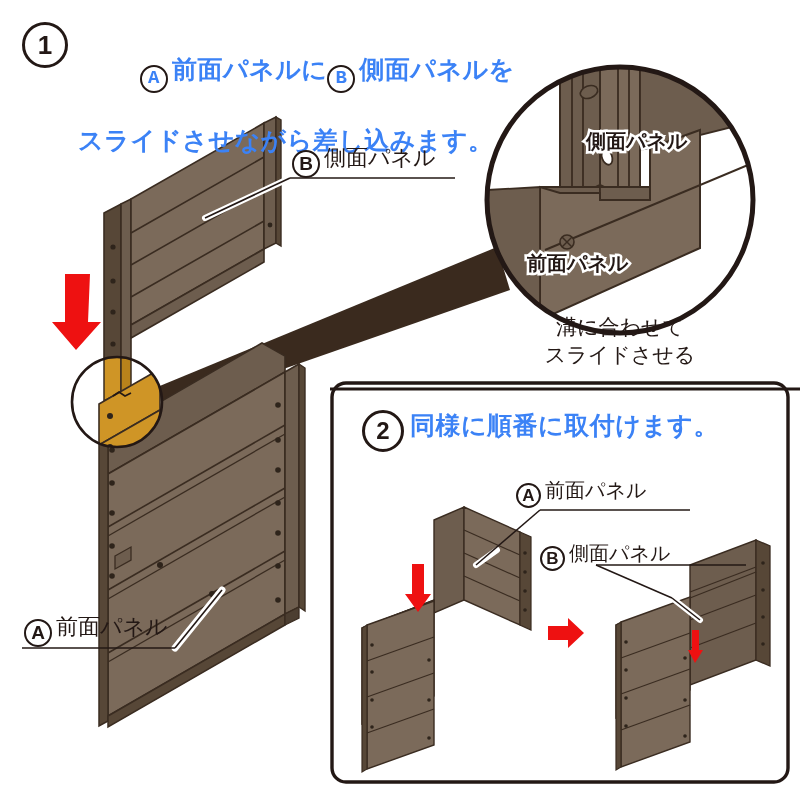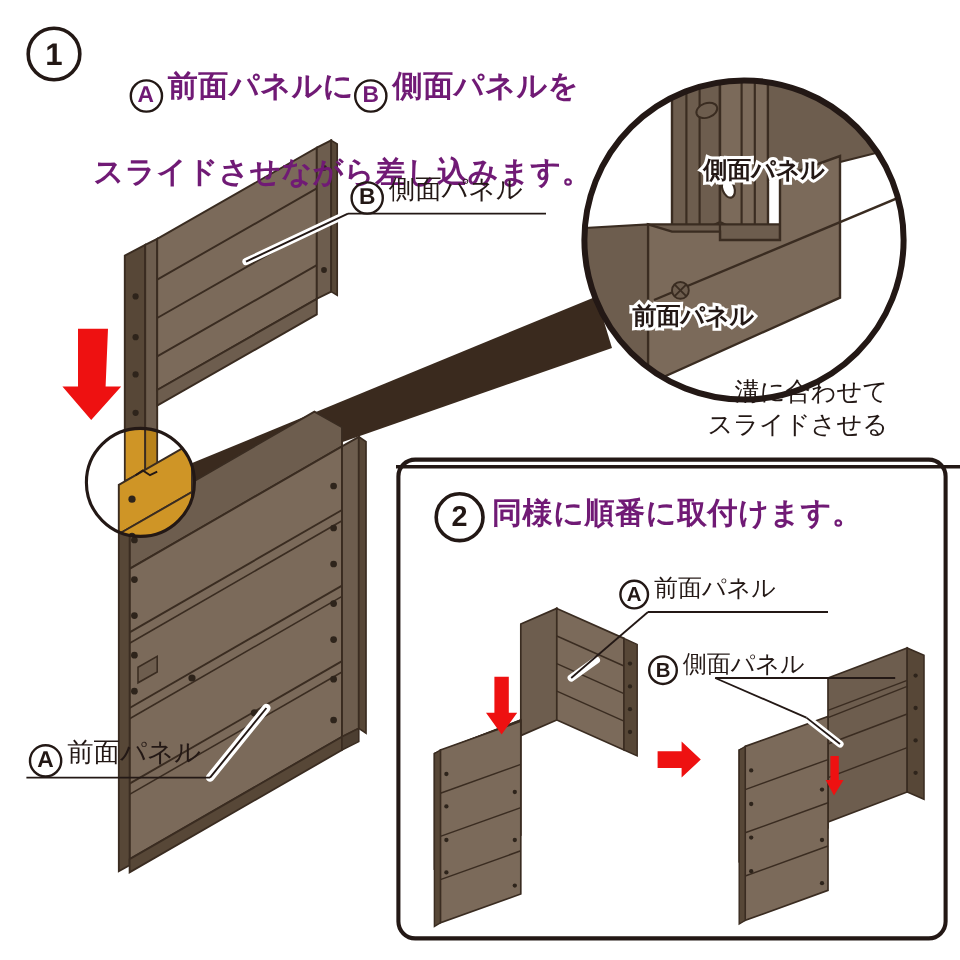--- a/index.html
+++ b/index.html
@@ -10,30 +10,31 @@
     color:#231815;
     overflow:hidden;
     position:relative;
   }
   #stage{position:absolute;left:0;top:0;width:800px;height:800px;}
   svg.layer{position:absolute;left:0;top:0;width:800px;height:800px;}
 
   .txt{position:absolute;white-space:pre;}
   .step-head{
     font-size:25px;font-weight:bold;letter-spacing:.5px;line-height:1.28;
-    color:#701a75;
+    color:#3b82f6;
+    font-family:Liberation Mono, monospace;
   }
   .lbl{
     font-size:22px;font-weight:500;color:#231815;white-space:nowrap;
   }
   .lbl-sm{
     font-size:20px;font-weight:500;color:#231815;white-space:nowrap;
   }
   .caption{
-    font-size:21px;line-height:1.35;color:#231815;text-align:right;white-space:pre-line;
+    font-size:21px;line-height:1.35;color:#231815;text-align:center;white-space:pre-line;
   }
   .outline-lbl{
     font-size:20px;font-weight:bold;color:#231815;white-space:nowrap;
     -webkit-text-stroke:5px #ffffff;
     paint-order:stroke fill;
   }
   .circ-num{
     position:absolute;border:3px solid #231815;border-radius:50%;
     display:flex;align-items:center;justify-content:center;
     font-weight:bold;color:#231815;background:transparent;

